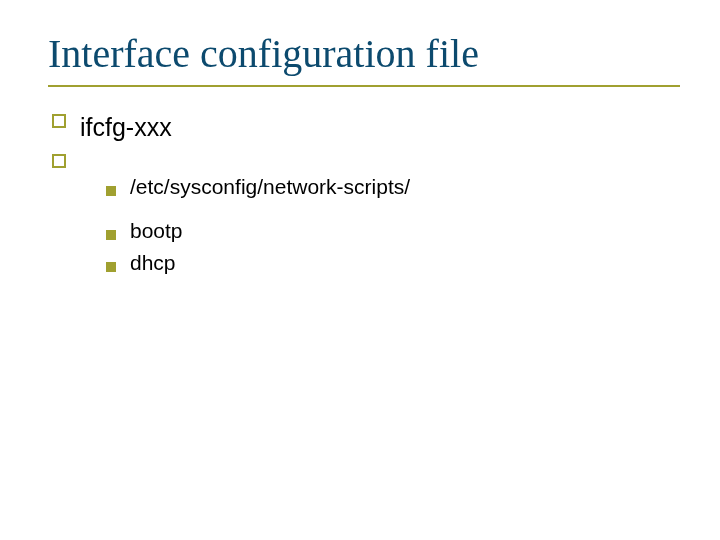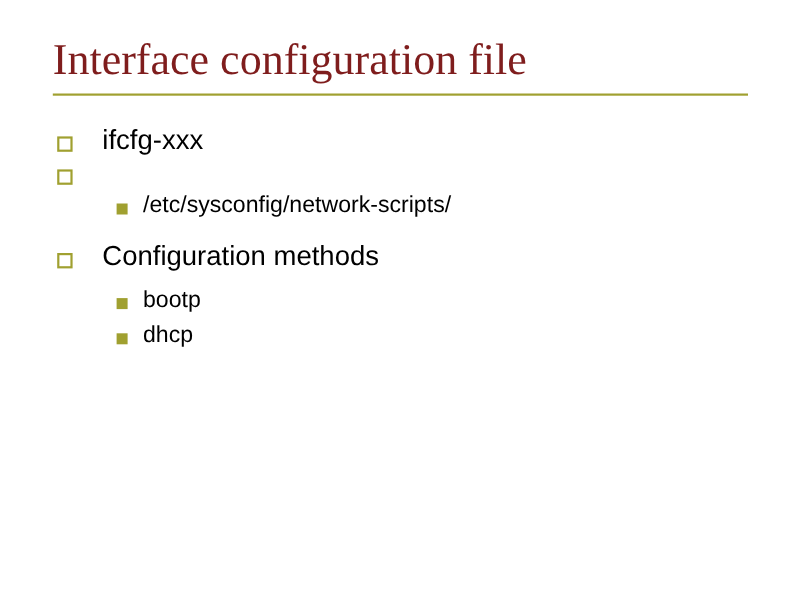--- a/index.html
+++ b/index.html
@@ -12,33 +12,32 @@
     color: #000000;
   }
   .slide {
     box-sizing: border-box;
     padding: 30px 40px 20px 48px;
   }
   .title {
     font-family: "Times New Roman", Times, serif;
     font-size: 40px;
     font-weight: 400;
-    color: #7f1d1d;
+    color: #0c4a6e;
     margin: 0 0 8px 0;
   }
   .rule {
     border: none;
     border-top: 2px solid #a0a030;
     margin: 0 0 24px 0;
   }
   .lvl1 {
     margin: 0 0 6px 4px;
     display: flex;
-    align-items: center;
-    gap: 13px;
+    align-items: flex-start;
   }
   .lvl1 .bullet {
     display: inline-block;
     width: 14px;
     height: 14px;
     border: 2px solid #a0a030;
     box-sizing: border-box;
     margin-right: 14px;
     position: relative;
     top: 3px;
@@ -86,24 +85,20 @@
   <div class="lvl1">
     <span class="bullet"></span>
   </div>
   <div class="lvl2-group">
     <div class="lvl2">
       <span class="bullet"></span>
       <span class="text">/etc/sysconfig/network-scripts/</span>
     </div>
   </div>
 
-  <div class="lvl1">
-    <span class="bullet"></span>
-    <span class="text">Configuration methods</span>
-  </div>
   <div class="lvl2-group">
     <div class="lvl2">
       <span class="bullet"></span>
       <span class="text">bootp</span>
     </div>
     <div class="lvl2">
       <span class="bullet"></span>
       <span class="text">dhcp</span>
     </div>
   </div>

